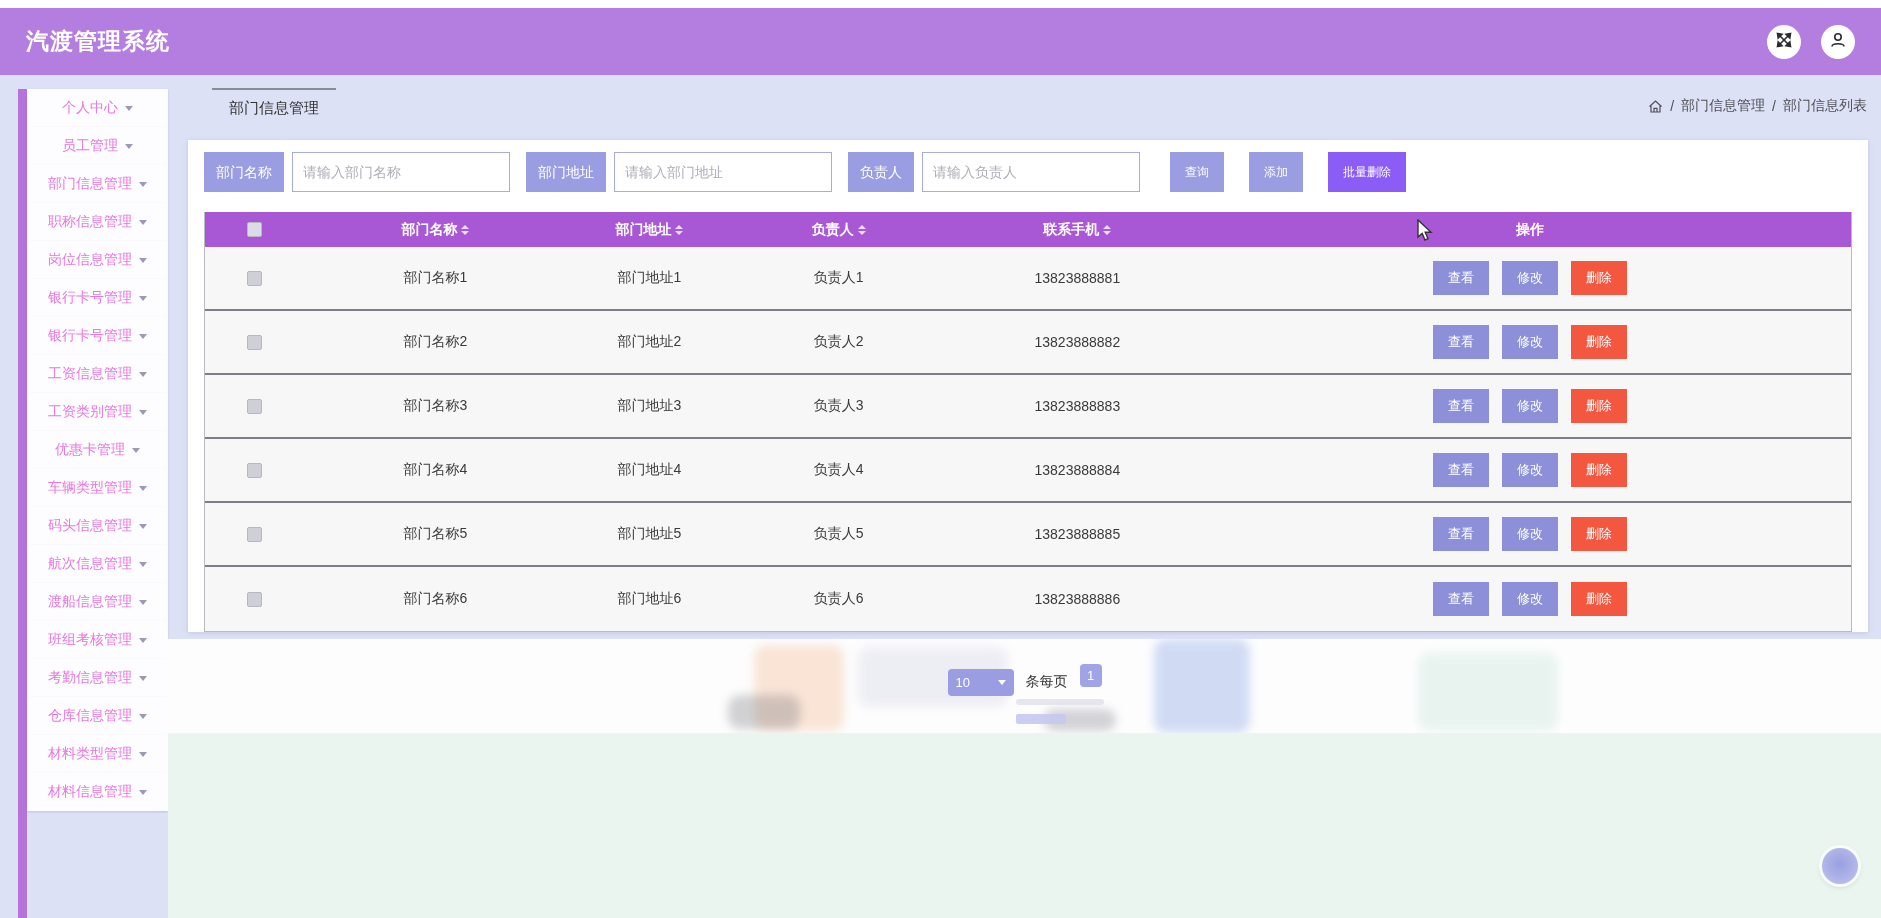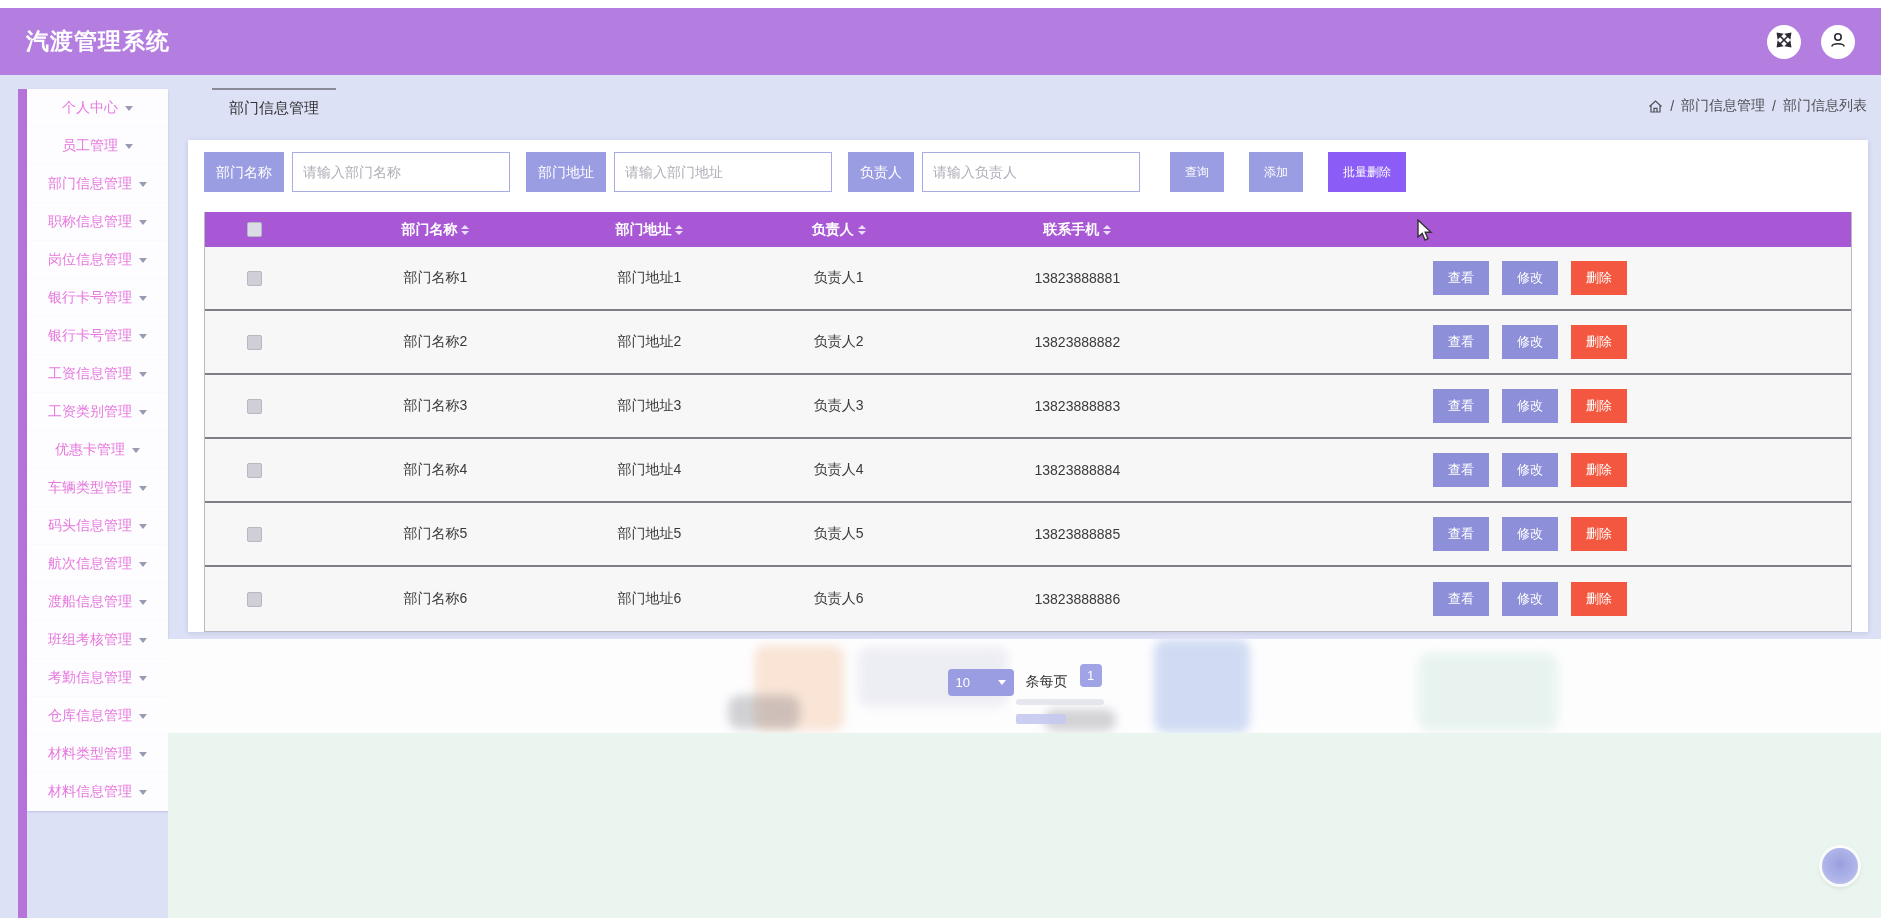--- a/index.html
+++ b/index.html
@@ -290,20 +290,23 @@
                     <i class="s-down"></i>
                   </span>
                 </span></div>
             <div class="cell col-phone"><span class="th-label">
                   <span>联系手机</span>
                   <span class="sort">
                     <i class="s-up"></i>
                     <i class="s-down"></i>
                   </span>
                 </span></div>
+            <div class="cell col-actions"><span class="th-label">
+                  <span>操作</span>
+                </span></div>
           </div>
 
           <div class="tr">
             <div class="col-cb">
                 <div class="checkbox"></div>
               </div>
             <div class="cell col-name">部门名称1</div>
             <div class="cell col-addr">部门地址1</div>
             <div class="cell col-person">负责人1</div>
             <div class="cell col-phone">13823888881</div>

